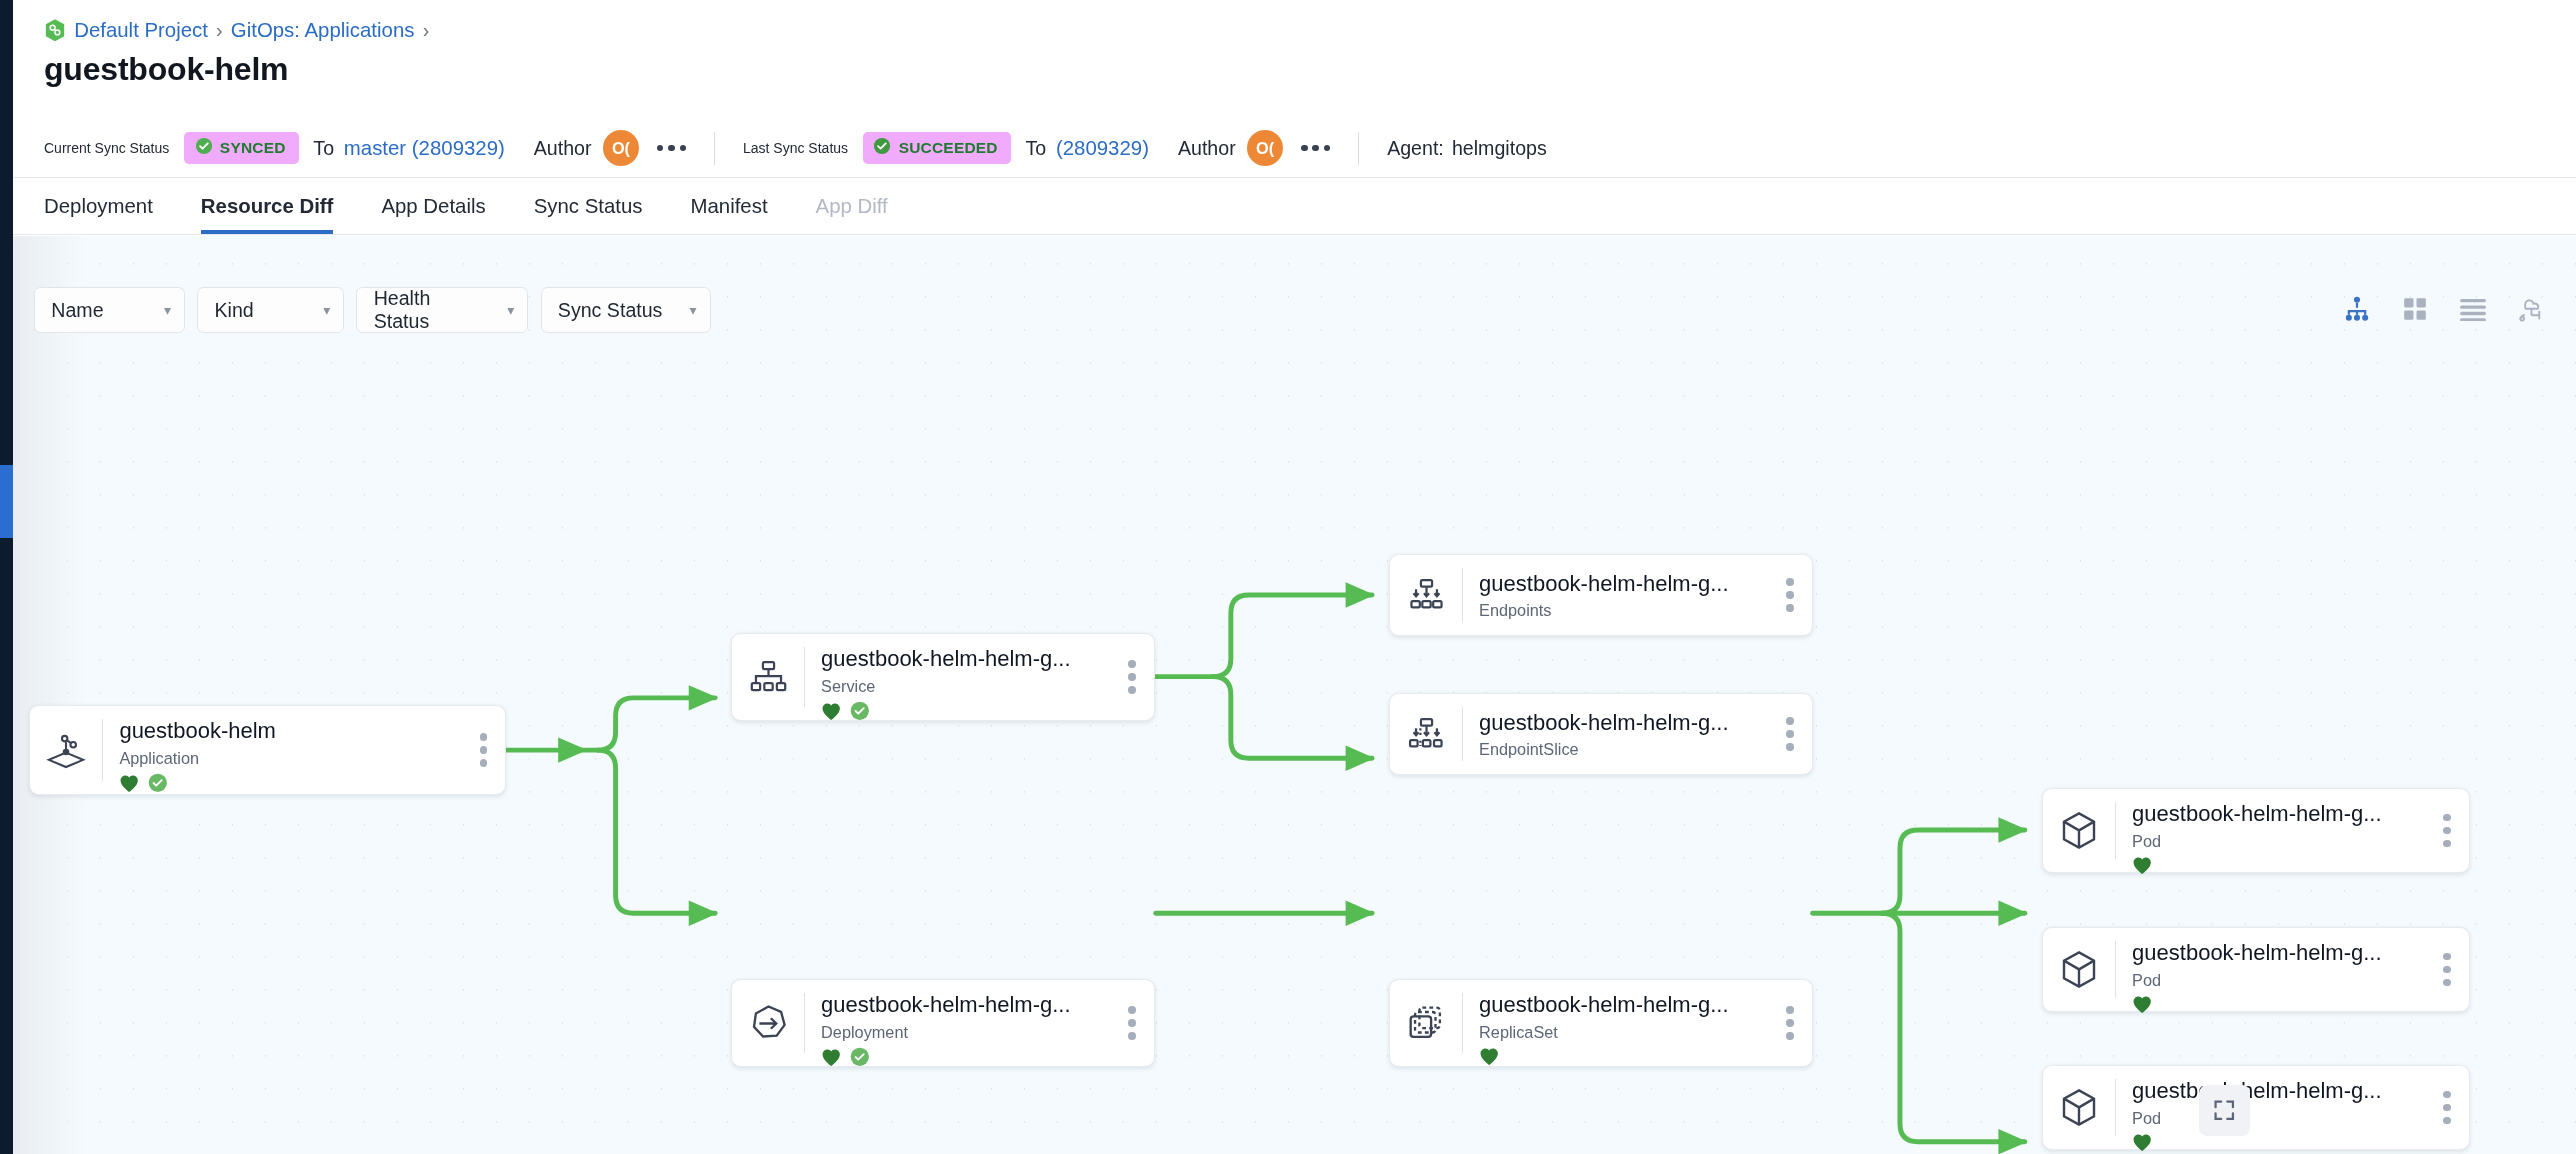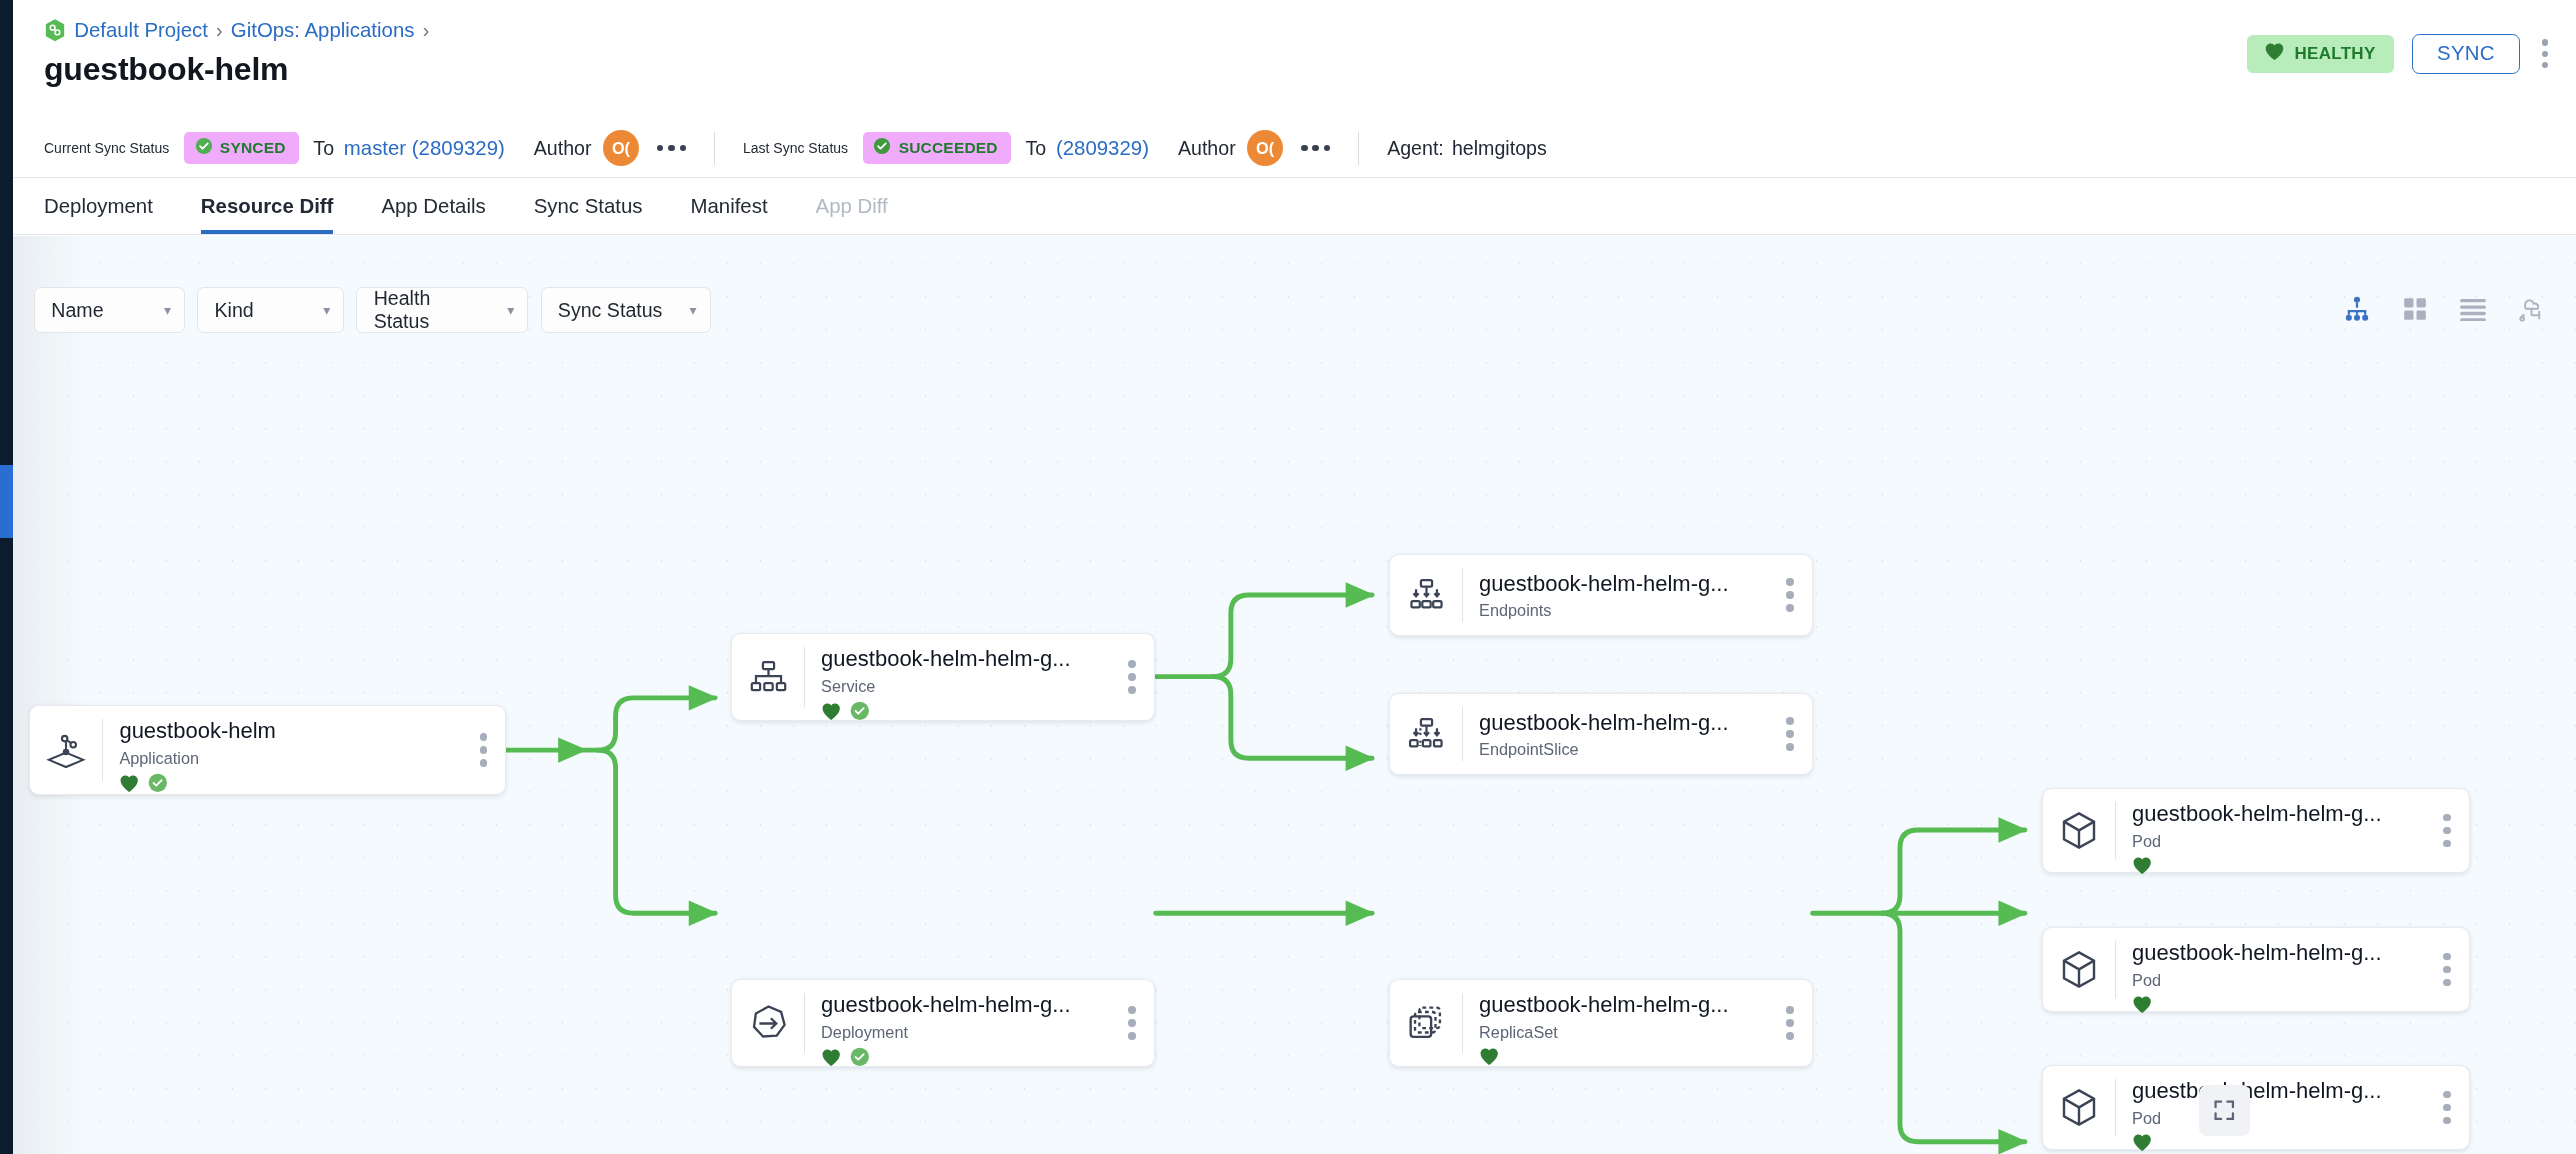--- a/index.html
+++ b/index.html
@@ -201,36 +201,20 @@
         </svg>
       </span>
       <a class="crumb-link" href="#">Default Project</a>
       <span class="crumb-sep">›</span>
       <a class="crumb-link" href="#">GitOps: Applications</a>
       <span class="crumb-sep">›</span>
     </div>
 
     <h1 class="page-title">guestbook-helm</h1>
 
-    <div class="header-right">
-      <div class="badge-healthy">
-        <span>
-          <svg width="21" height="19" viewBox="0 0 24 22" aria-hidden="true">
-            <path d="M12 21S1.8 14.3 1.8 7.6C1.8 4.1 4.4 1.6 7.6 1.6c2 0 3.6 1 4.4 2.4.8-1.4 2.4-2.4 4.4-2.4 3.2 0 5.8 2.5 5.8 6 0 6.7-10.2 13.4-10.2 13.4z" fill="#2f7d32"></path>
-          </svg>
-        </span>
-        <span>HEALTHY</span>
-      </div>
-      <button class="btn-sync">SYNC</button>
-      <div class="kebab-v">
-          <i></i>
-          <i></i>
-          <i></i>
-        </div>
-    </div>
   </div>
 
   <div class="statusbar">
     <span class="st-label">Current Sync Status</span>
     <span class="st-chip">
       <span>
         <svg width="18" height="18" viewBox="0 0 20 20" aria-hidden="true">
           <circle cx="10" cy="10" r="9" fill="#4fae4f"></circle>
           <path d="M5.6 10.2l2.8 2.8 5.8-5.8" fill="none" stroke="#ffffff" stroke-width="2" stroke-linecap="round" stroke-linejoin="round"></path>
         </svg>

